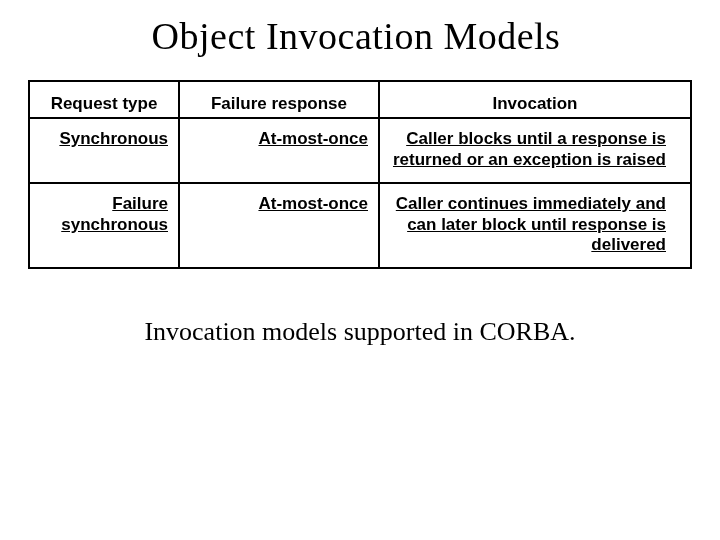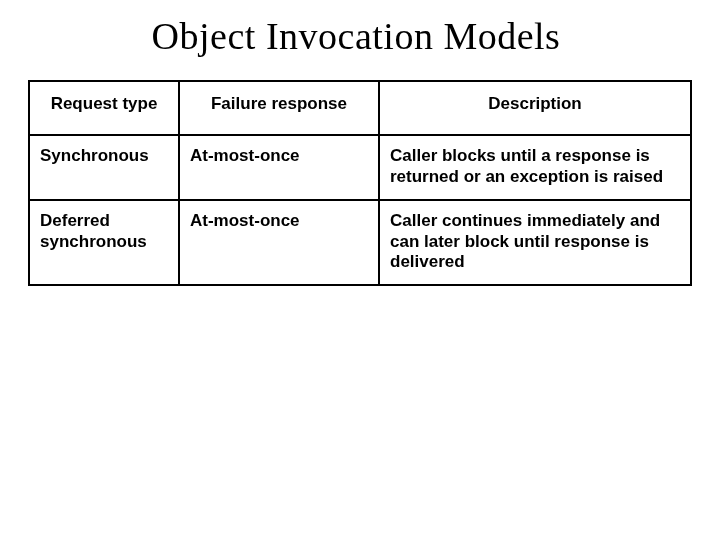--- a/index.html
+++ b/index.html
@@ -40,24 +40,25 @@
     font-family: Arial, Helvetica, sans-serif;
     font-size: 17px;
     font-weight: 700;
     padding: 10px 10px 12px 10px;
     vertical-align: top;
     line-height: 1.2;
   }
   th {
     text-align: center;
     padding-top: 12px;
-    padding-bottom: 20px;
+    padding-bottom: 3px;
   }
   td {
-    text-align: left;
+    text-align: right;
+    text-decoration: underline;
   }
   td.desc {
     padding-right: 24px;
   }
   .caption {
     text-align: center;
     font-size: 26px;
     margin-top: 48px;
     font-family: "Times New Roman", Times, serif;
   }
@@ -73,32 +74,33 @@
     <table>
       <colgroup>
         <col class="c1">
           <col class="c2">
           <col class="c3">
       </colgroup>
       <thead>
         <tr>
           <th>Request type</th>
           <th>Failure response</th>
-          <th>Description</th>
+          <th>Invocation</th>
         </tr>
       </thead>
       <tbody>
         <tr>
           <td>Synchronous</td>
           <td>At-most-once</td>
           <td class="desc">Caller blocks until a response is returned or an exception is raised</td>
         </tr>
         <tr>
-          <td>Deferred synchronous</td>
+          <td>Failure synchronous</td>
           <td>At-most-once</td>
           <td class="desc">Caller continues immediately and can later block until response is delivered</td>
         </tr>
       </tbody>
     </table>
   </div>
 
+  <div class="caption">Invocation models supported in CORBA.</div>
 
 </div>
 
 </body></html>

